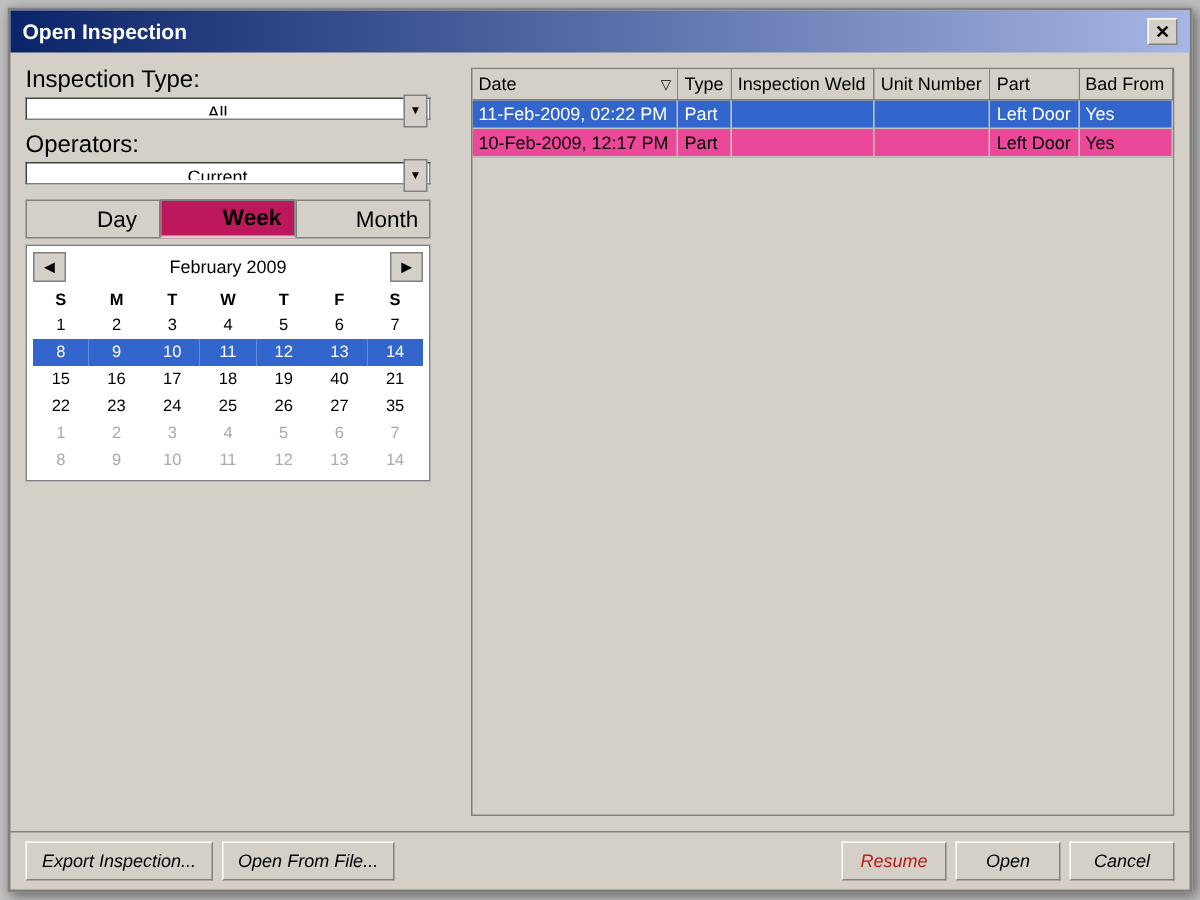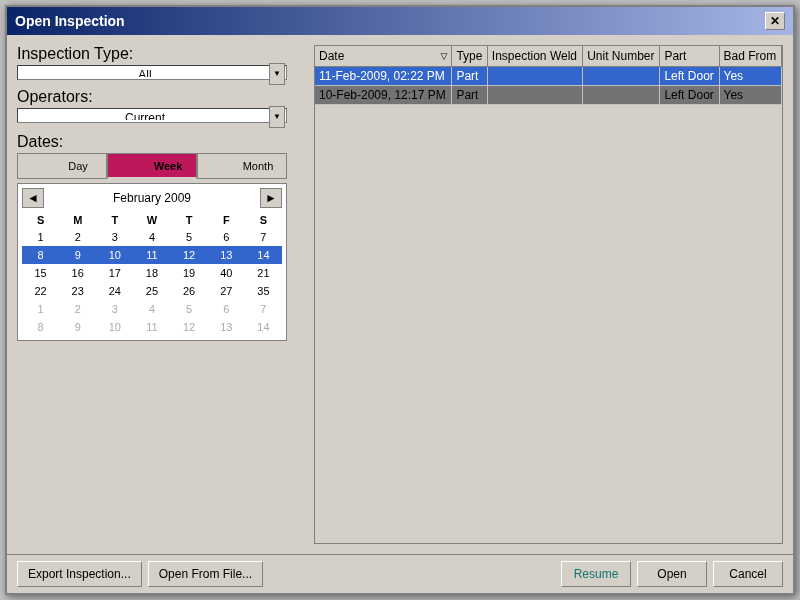--- a/index.html
+++ b/index.html
@@ -105,21 +105,21 @@
     .date-tabs {
       display: flex;
       gap: 0;
       margin-bottom: 4px;
     }
     .date-tab {
       flex: 1;
       height: 26px;
       border: 1px solid #808080;
       background: #d4d0c8;
-      font-size: 11px;
+      font-size: 15px;
       cursor: pointer;
       display: flex;
       align-items: center;
       justify-content: center;
       padding-left: 32px;
     }
     .date-tab.active {
       font-weight: bold;
       background: #be185d;
       border-bottom: 2px solid #d4d0c8;
@@ -204,21 +204,21 @@
       padding: 2px 4px;
       border-right: 1px solid #c0c0c0;
       border-bottom: 1px solid #c0c0c0;
       white-space: nowrap;
     }
     tbody tr.selected {
       background: #3366cc;
       color: white;
     }
     tbody tr:not(.selected) {
-      background: #737373;
+      background: #ec4899;
     }
     .dialog-footer {
       display: flex;
       justify-content: space-between;
       align-items: center;
       padding: 6px 10px;
       border-top: 1px solid #808080;
     }
     .footer-left {
       display: flex;
@@ -231,23 +231,24 @@
     .btn {
       height: 26px;
       padding: 2px 10px;
       font-size: 12px;
       background: #d4d0c8;
       border: 1px solid #808080;
       border-top: 1px solid #ffffff;
       border-left: 1px solid #ffffff;
       cursor: pointer;
       min-width: 70px;
+      font-style: italic;
     }
     .btn:disabled {
-      color: #0f766e;
+      color: #b91c1c;
       cursor: default;
     }
   </style>
 </head>
 <body>
 
 <div class="dialog">
 
   <div class="title-bar">
     <span>Open Inspection</span>
@@ -272,21 +273,20 @@
         <div class="label">Operators:</div>
         <div class="select-wrapper">
           <select class="select-box">
             <option>Current</option>
           </select>
           <div class="select-arrow">▼</div>
         </div>
       </div>
 
       <div class="dates-section">
-        <div class="label">Dates:</div>
         <div class="date-tabs">
           <div class="date-tab">Day</div>
           <div class="date-tab active">
               <strong>Week</strong>
             </div>
           <div class="date-tab">Month</div>
         </div>
 
         <div class="calendar">
           <div class="cal-header">

